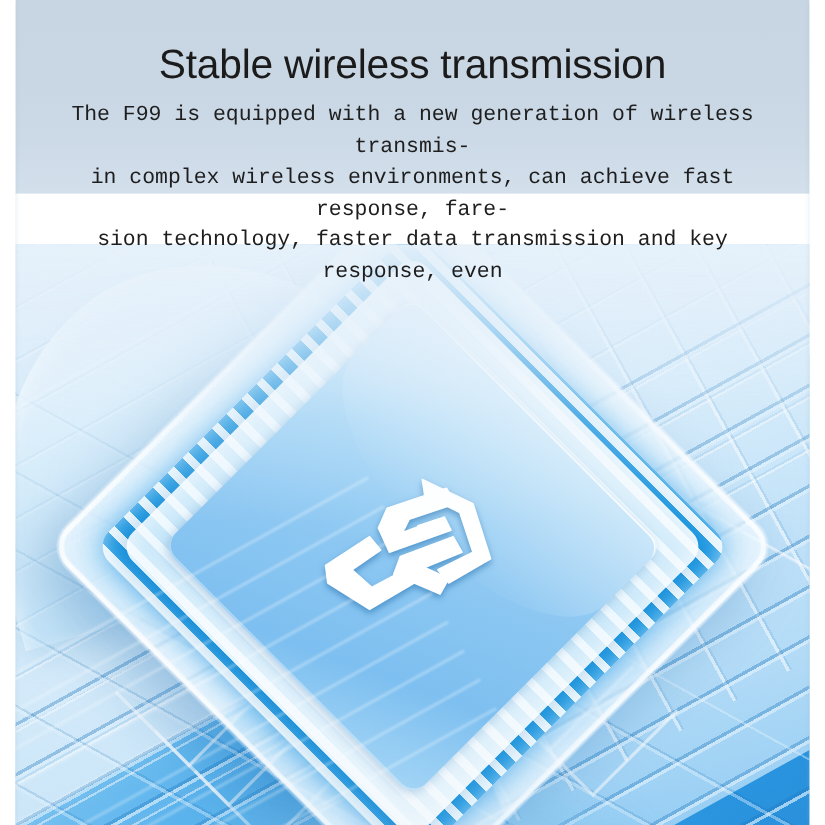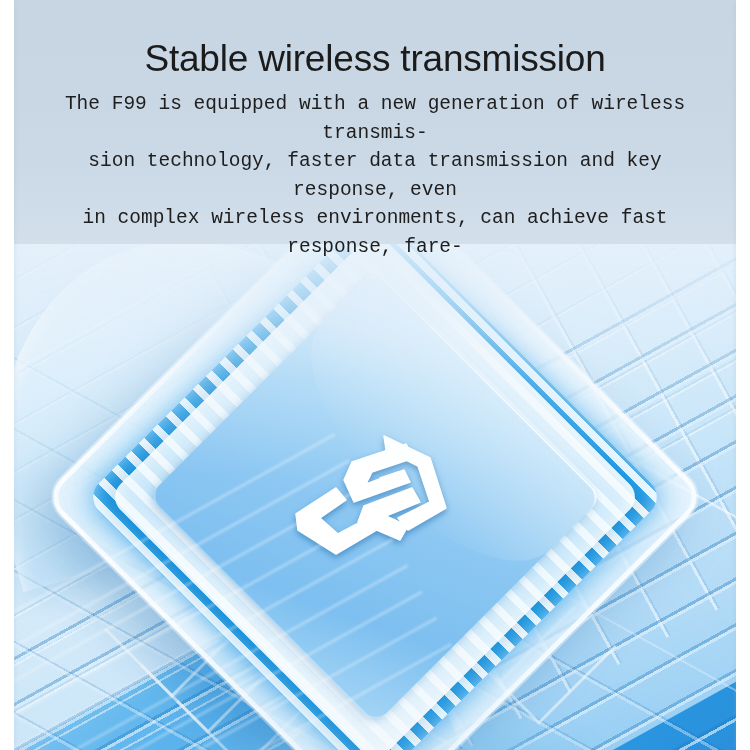--- a/index.html
+++ b/index.html
@@ -22,21 +22,21 @@
   
   .side-rail {
     position:absolute; top:0; bottom:0; width:14px;
     background:#ffffff; z-index:60; pointer-events:none;
   }
   .side-rail.left  { left:0;  box-shadow:2px 0 5px -2px rgba(150,175,200,.30); }
   .side-rail.right { right:0; box-shadow:-2px 0 5px -2px rgba(150,175,200,.30); }
 
   
   #header {
-    position:absolute; left:14px; right:14px; top:0; height:244px;
+    position:absolute; left:14px; right:14px; top:0; height:176px;
     background:linear-gradient(180deg,#c8d6e3 0%, #c9d7e4 42%, #ccd9e6 72%, #d3e0ec 100%);
     z-index:40;
     text-align:center;
   }
   #title {
     margin-top:40px;
     font-size:37px;
     line-height:1.05;
     font-weight:400;
     color:#1b1b1b;
@@ -319,21 +319,21 @@
     </div>
 
     <div id="sheen"></div>
     <div id="vignette"></div>
   </div>
 
   <div id="header">
     <h1 id="title">Stable wireless transmission</h1>
     <p id="subtitle">
         <span style="display: block;">The F99 is equipped with a new generation of wireless transmis-</span>
+        <span style="display: block;">in complex wireless environments, can achieve fast response, fare-</span>
         <span style="display: block;">sion technology, faster data transmission and key response, even</span>
-        <span style="display: block;">in complex wireless environments, can achieve fast response, fare-</span>
       </p>
   </div>
 
   <div class="side-rail left"></div>
   <div class="side-rail right"></div>
 
 </div>
 
 </body></html>

